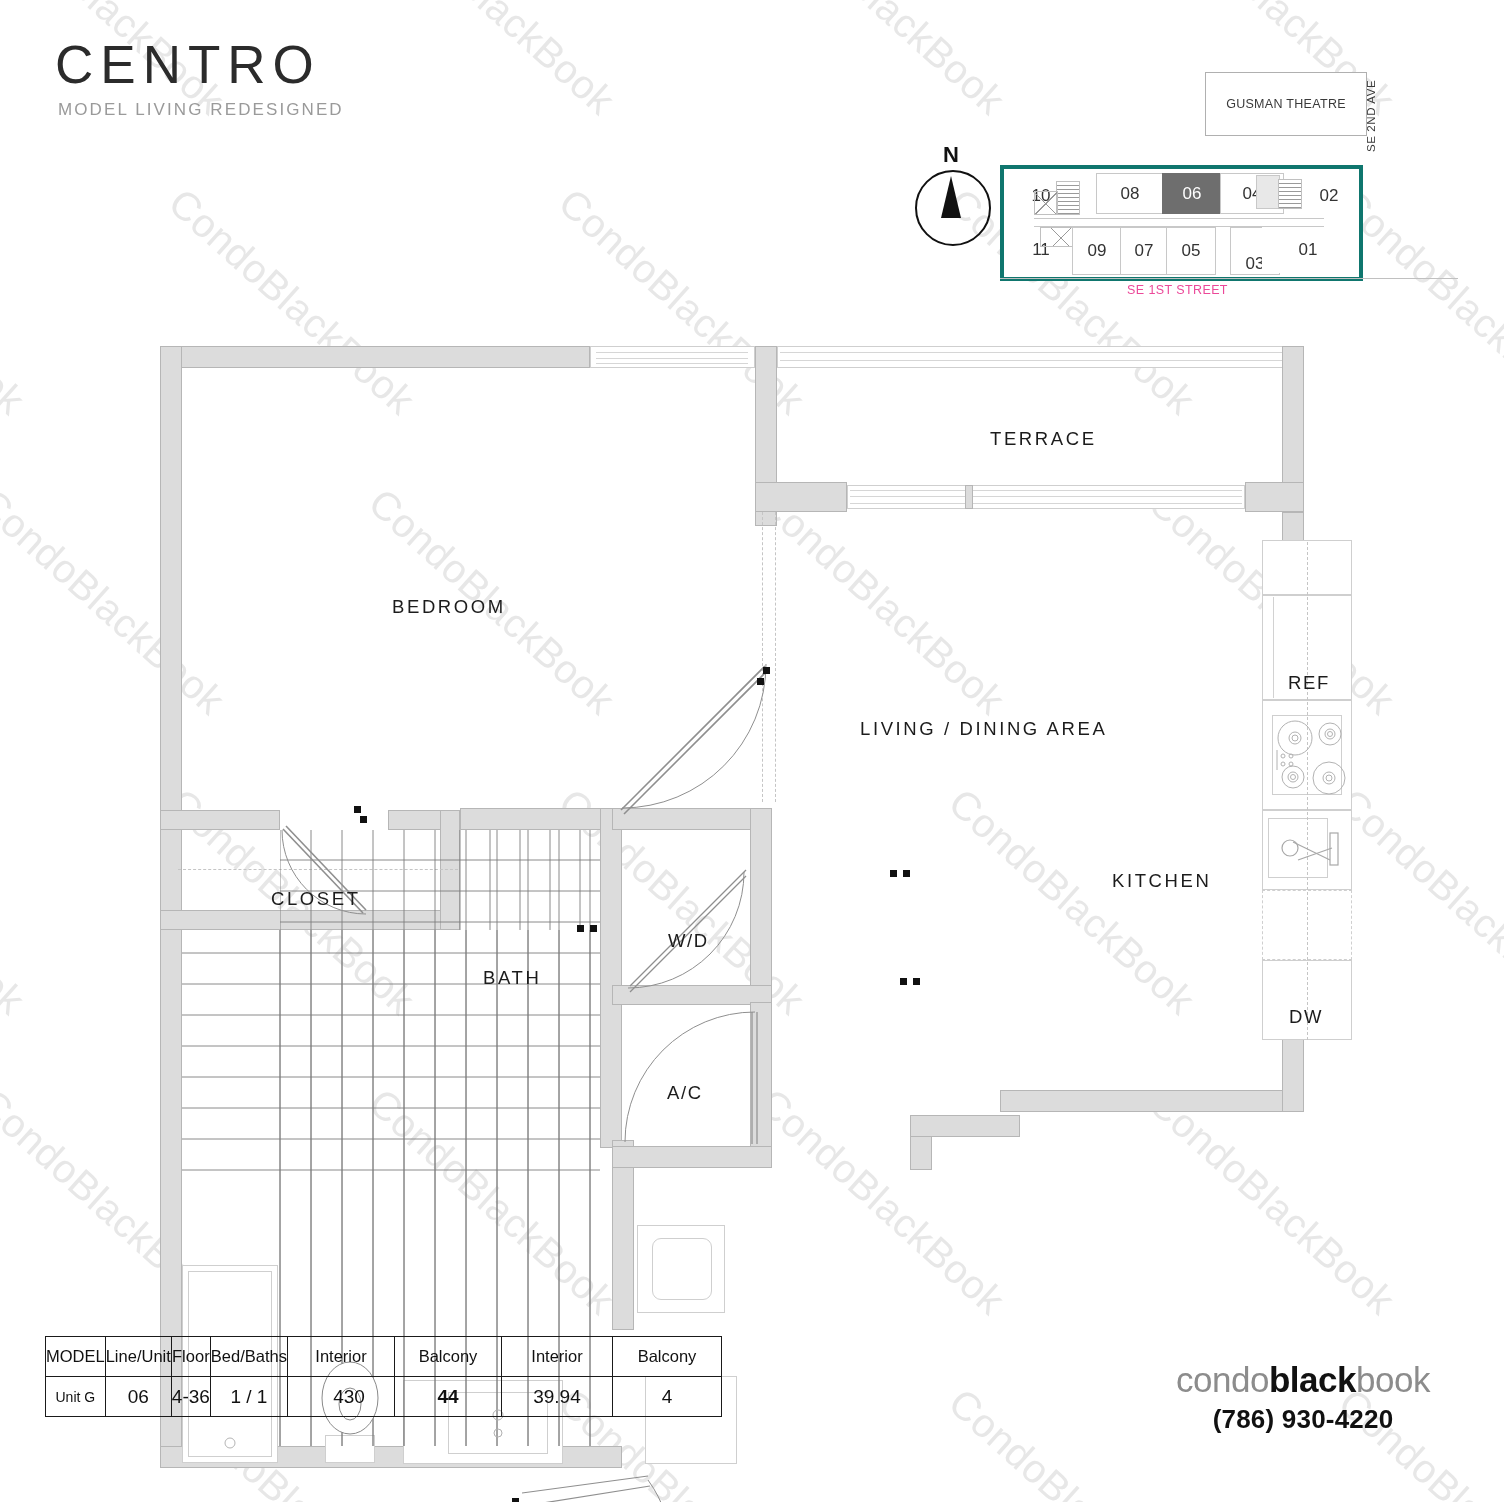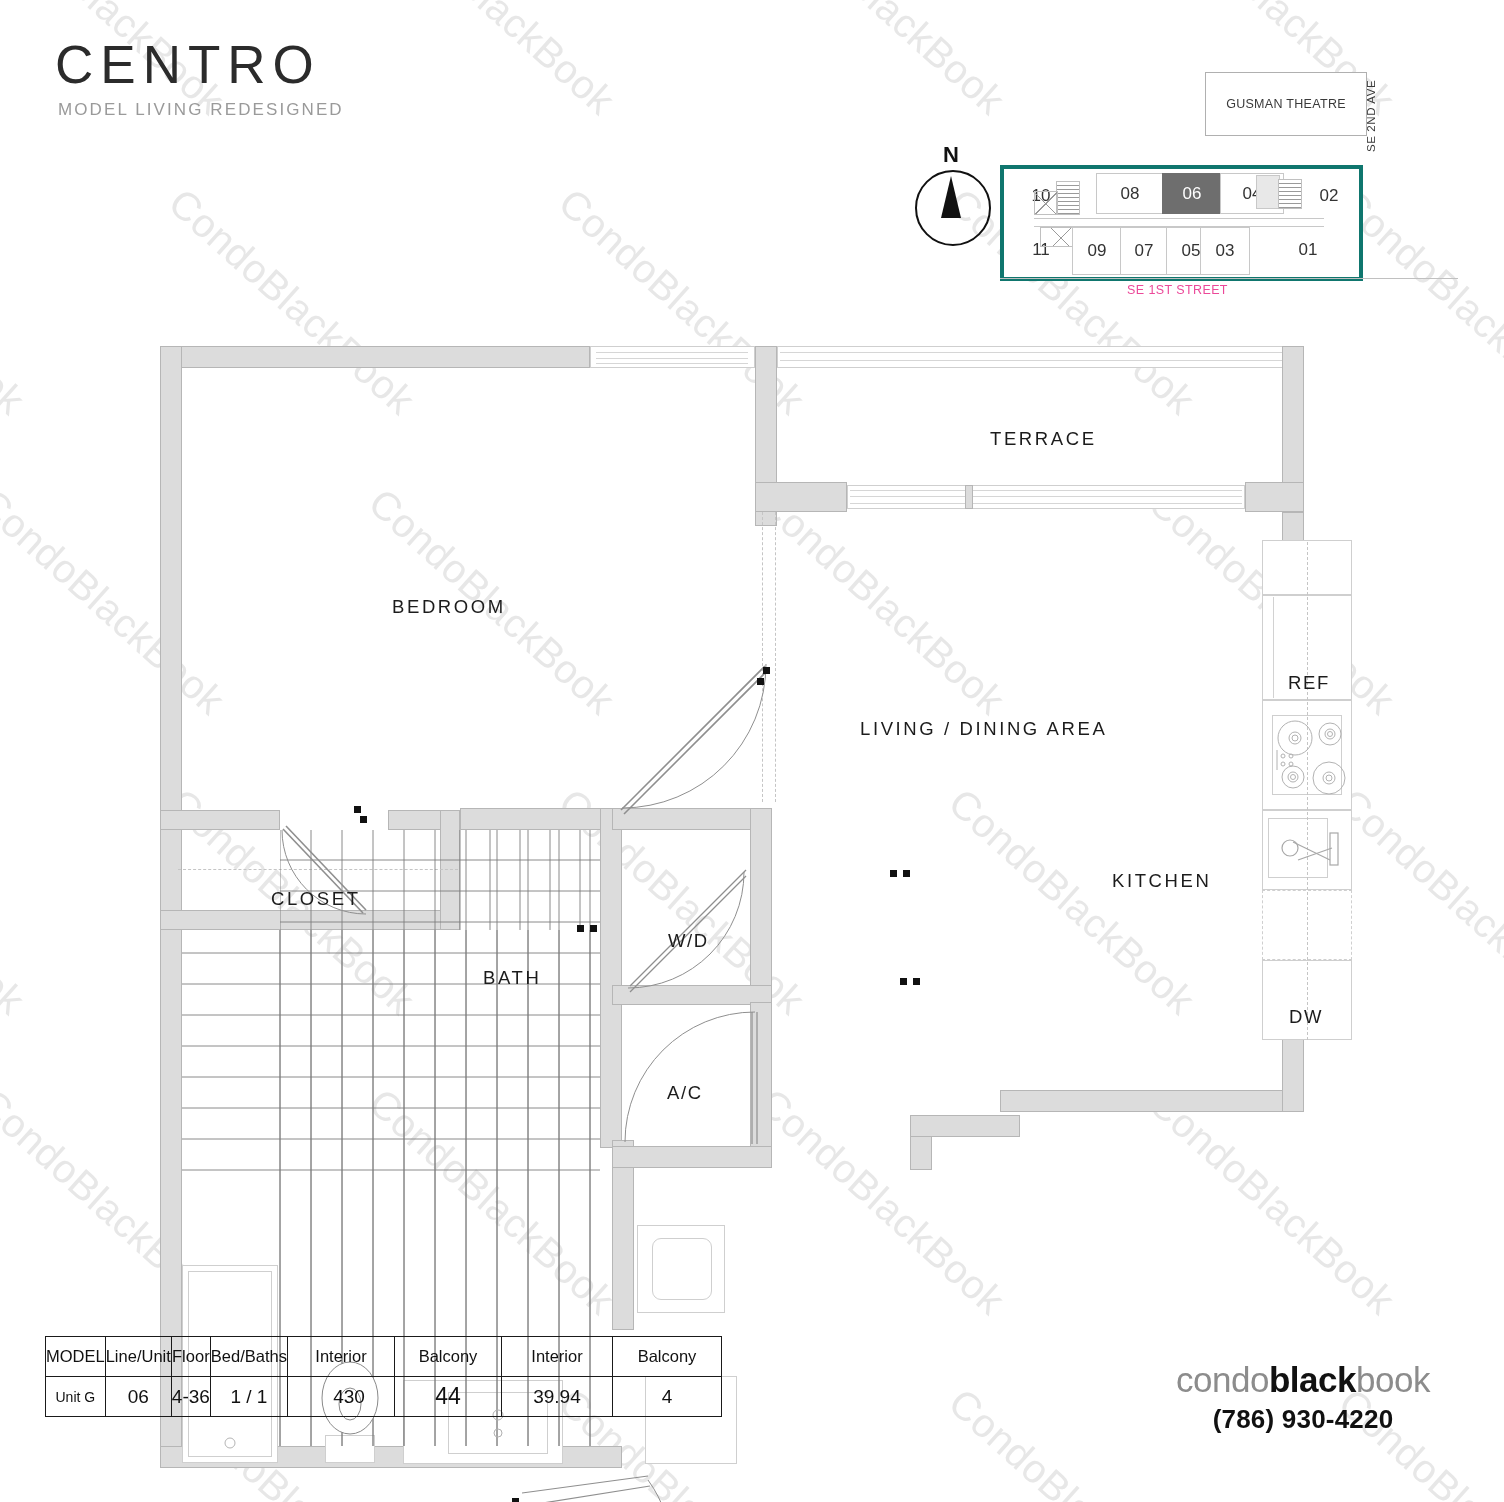--- a/index.html
+++ b/index.html
@@ -157,21 +157,21 @@
                            linear-gradient(-45deg,transparent 47%,#9a9a9a 47% 50%,transparent 50%);"></div>
     <div class="kp-cell" style="left:68px;top:58px;width:48px;height:46px;">
       <span>09</span>
     </div>
     <div class="kp-cell" style="left:116px;top:58px;width:46px;height:46px;text-align:right;">
       <span>07</span>
     </div>
     <div class="kp-cell" style="left:162px;top:58px;width:48px;height:46px;">
       <span>05</span>
     </div>
-    <div class="kp-cell" style="left:196px;top:58px;width:48px;height:46px;">
+    <div class="kp-cell" style="left:226px;top:58px;width:48px;height:46px;align-items:flex-end;">
       <span>03</span>
     </div>
     <div class="kp-cell" style="left:258px;top:58px;width:92px;height:46px;border:none;">
       <span>01</span>
     </div>
   </div>
 
   <div id="kp-baseline"></div>
   <div id="sestreet">SE 1ST STREET</div>
   <div id="seave">SE 2ND AVE</div>
@@ -402,21 +402,21 @@
       <td style="width:106px;">Balcony</td>
       <td style="width:110px;">Interior</td>
       <td style="width:108px;">Balcony</td>
     </tr>
     <tr>
       <td style="font-size:14px;">Unit G</td>
       <td style="font-size:19px;">06</td>
       <td style="font-size:19px;">4-36</td>
       <td style="font-size:19px;">1 / 1</td>
       <td style="font-size:19px;padding-left:16px;">430</td>
-      <td style="font-size:23px;">44</td>
+      <td style="font-size:19px;font-weight:bold;">44</td>
       <td style="font-size:19px;">39.94</td>
       <td style="font-size:19px;">4</td>
     </tr>
   </tbody>
     </table>
 </div>
 
 <div id="cbb">
   <div class="name">
     <span class="g">condo</span><span class="b">black</span><span class="g">book</span>

